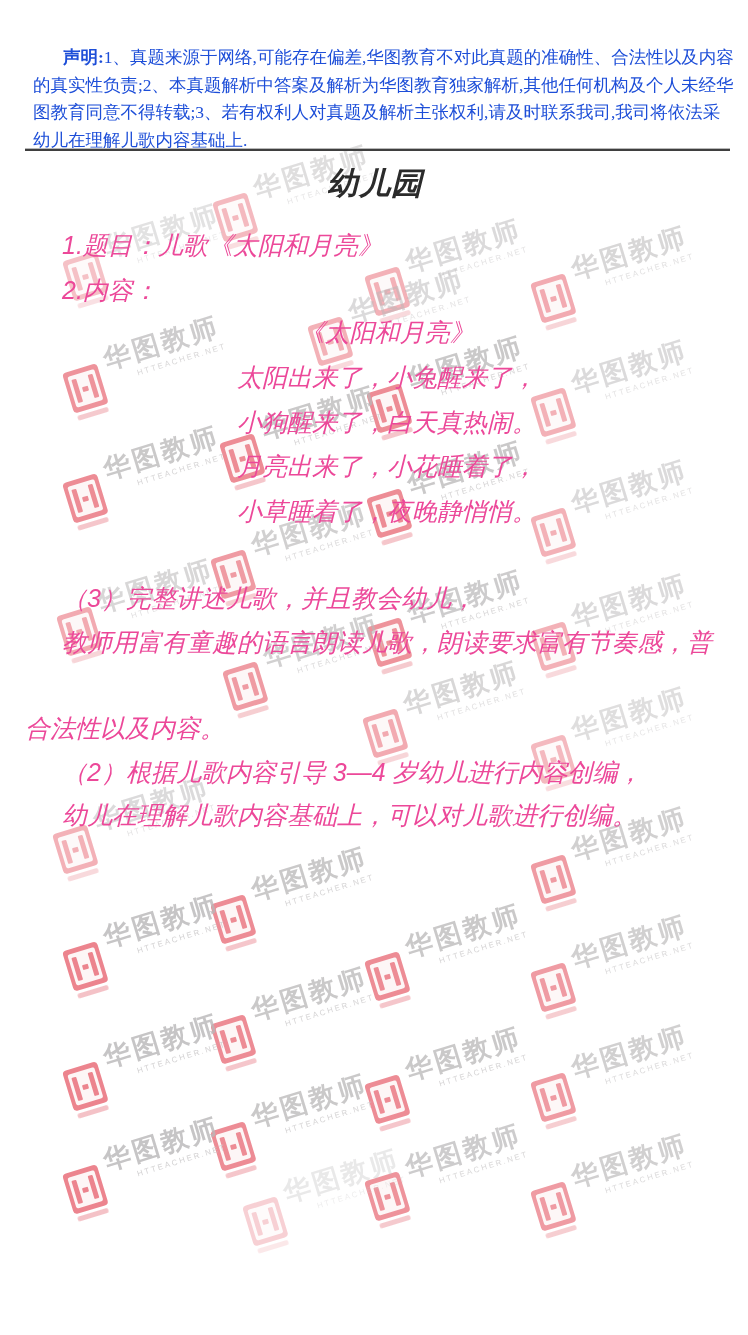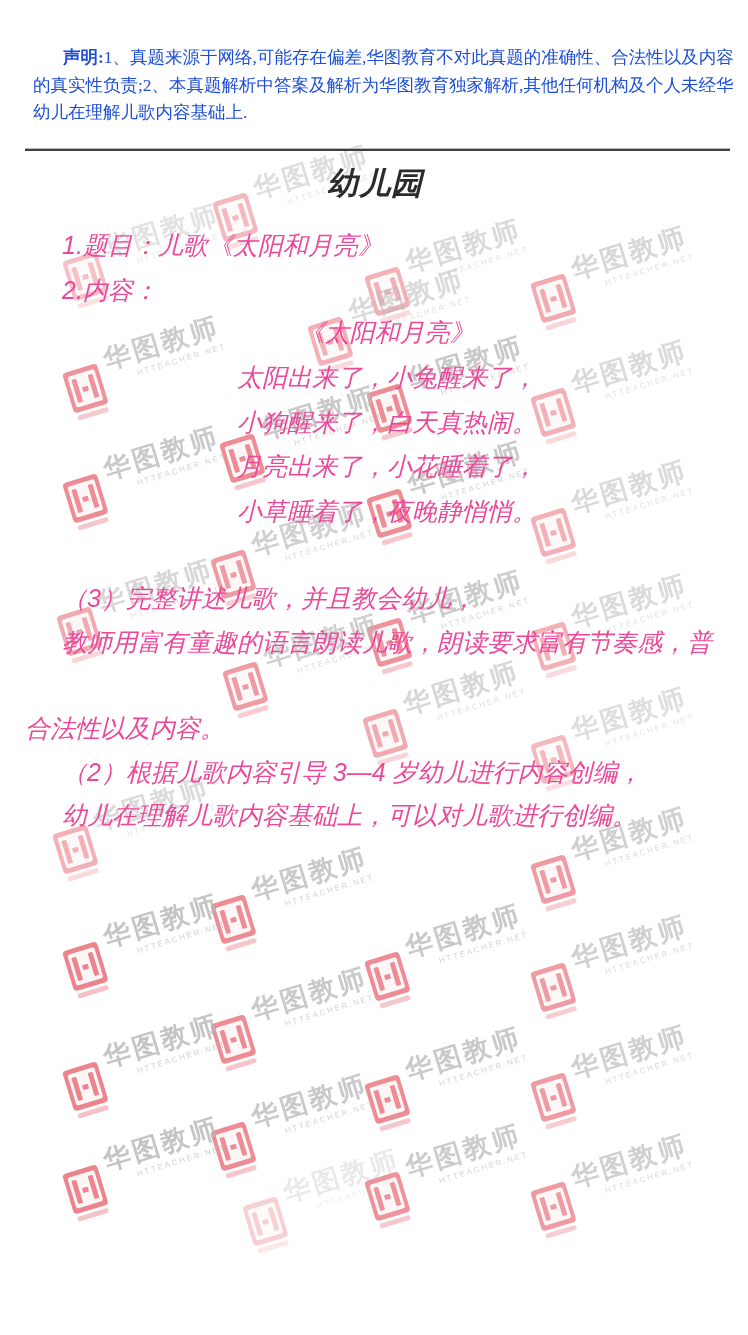--- a/index.html
+++ b/index.html
@@ -619,20 +619,21 @@
         <div class="wm-texts">
           <div class="wm-big">华图教师</div>
           <div class="wm-small">HTTEACHER.NET</div>
         </div>
       </div>
     </div>
 
   <div class="disclaimer">
     <div class="dl first"><b>声明:</b><span>1、真题来源于网络,可能存在偏差,华图教育不对此真题的准确性、合法性以及内容</span></div>
     <div class="dl">的真实性负责;2、本真题解析中答案及解析为华图教育独家解析,其他任何机构及个人未经华</div>
+    <div class="dl">图教育同意不得转载;3、若有权利人对真题及解析主张权利,请及时联系我司,我司将依法采</div>
     <div class="dl">幼儿在理解儿歌内容基础上.</div>
   </div>
 
   <div class="rule"></div>
 
   <div class="doc">
     <div class="ln title" style="top:165px">幼儿园</div>
     <div class="ln ind" style="top:230px">1.题目：儿歌《太阳和月亮》</div>
     <div class="ln ind" style="top:275px">2.内容：</div>
 

